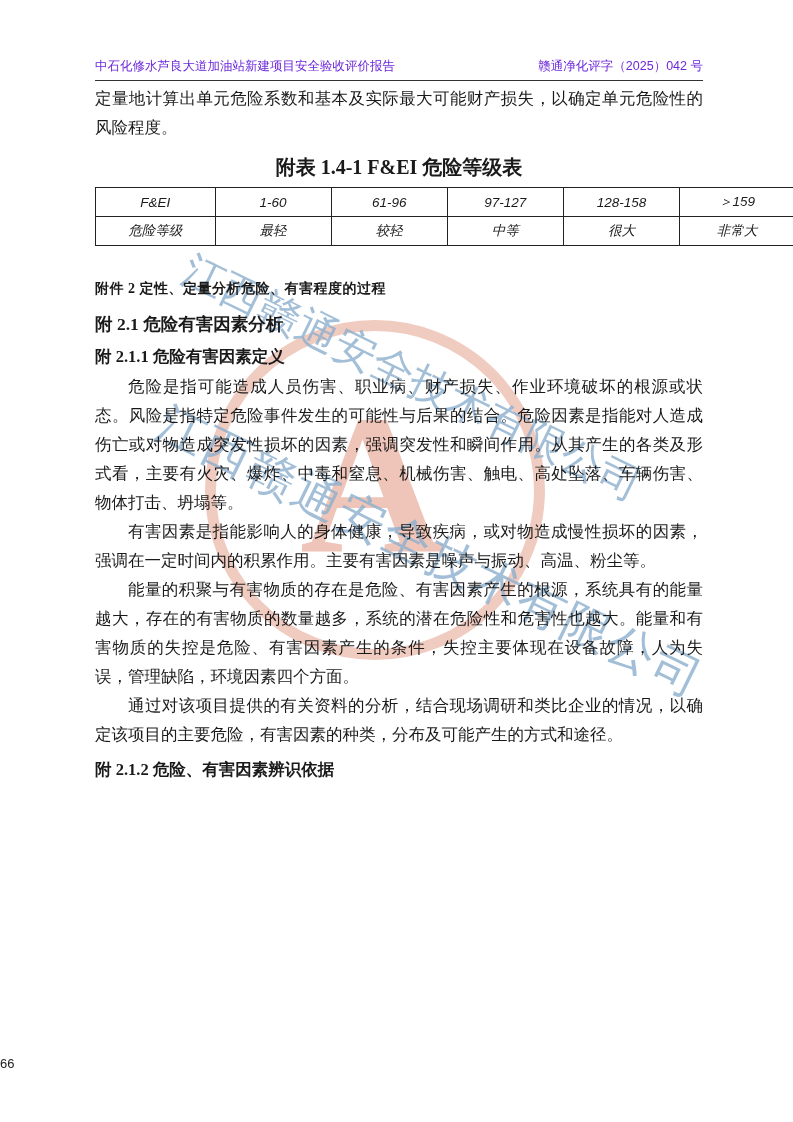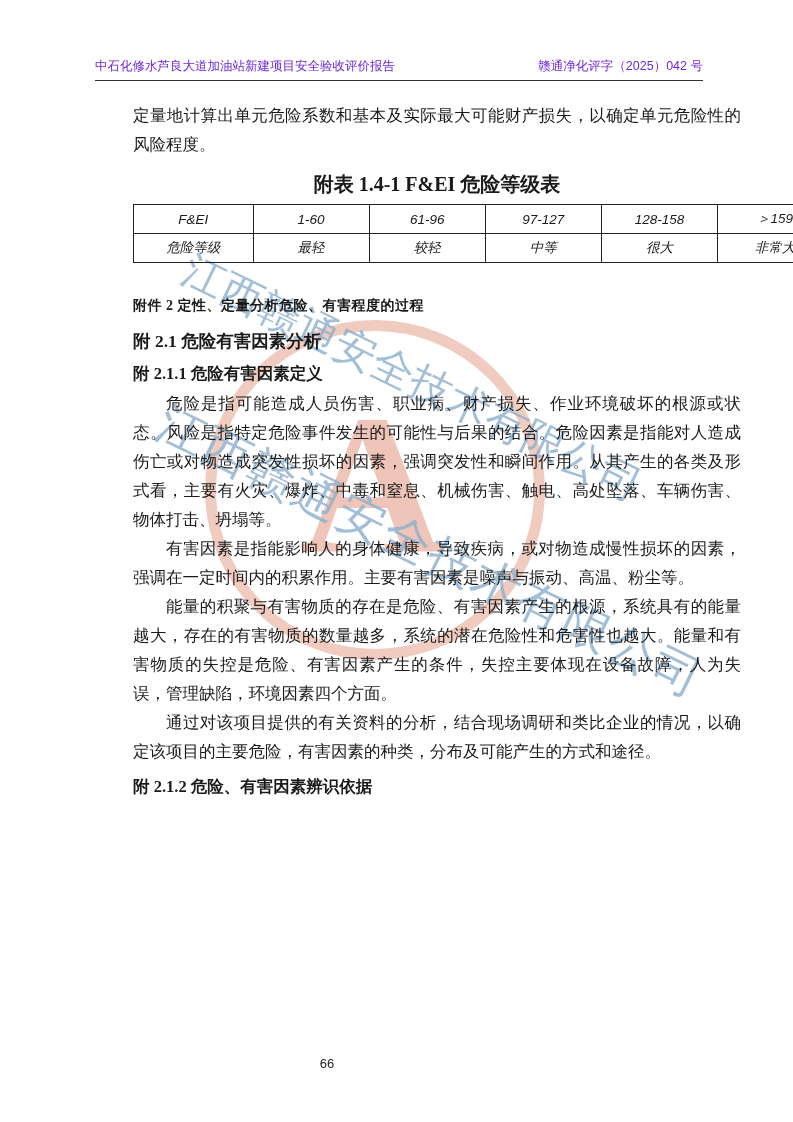--- a/index.html
+++ b/index.html
@@ -91,24 +91,23 @@
   }
   .header-rule {
     border-bottom: 1.2px solid #333;
     width: 100%;
   }
 
   
   .content {
     position: absolute;
     left: 95px;
-    top: 101px;
+    top: 84px;
     width: 608px;
     z-index: 2;
-    margin-left: 38px;
   }
   p.para {
     margin: 0;
     font-size: 16.5px;
     line-height: 29px;
     text-align: justify;
     text-indent: 0;
   }
   p.indent {
     text-indent: 33px;
@@ -148,21 +147,21 @@
   h4.subsub {
     font-size: 16.5px;
     font-weight: bold;
     margin: 10px 0 4px 0;
   }
   .footer {
     position: absolute;
     left: 0;
     top: 1056px;
     width: 654px;
-    text-align: center;
+    text-align: left;
     font-size: 13px;
     font-family: "Liberation Sans", sans-serif;
     color: #222;
     z-index: 3;
   }
 </style>
 </head>
 <body>
 
 <div class="page">

